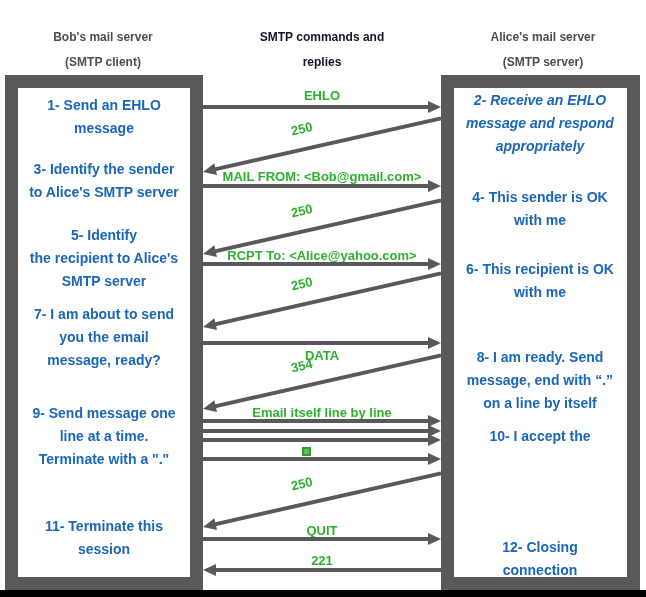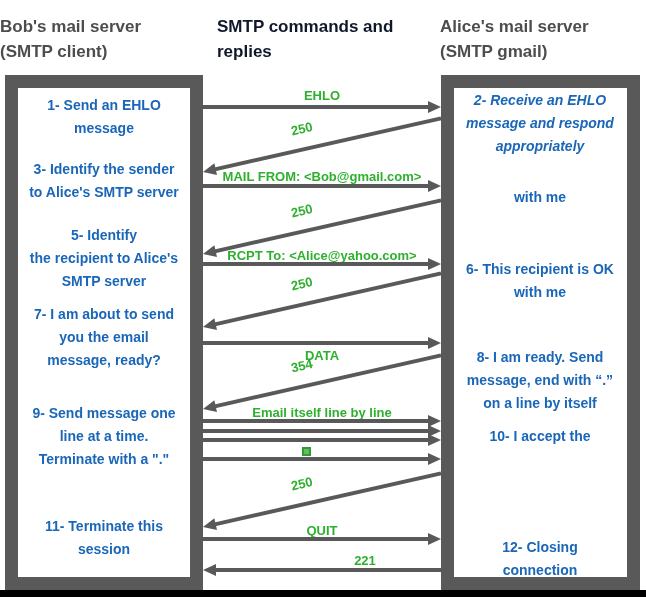--- a/index.html
+++ b/index.html
@@ -1,21 +1,21 @@
 <!DOCTYPE html>
 <html><head>
 <meta charset="utf-8">
 <style>
   html,body { margin:0; padding:0; }
   .stage {
     position:relative; width:646px; height:597px; background:#ffffff;
     font-family:"Liberation Sans", sans-serif; font-weight:bold; overflow:hidden;
   }
   
-  .col-header { position:absolute; top:14px; text-align:left; font-size:17px; line-height:25px; color:#4d4d4d; }
+  .col-header { position:absolute; top:25px; text-align:center; font-size:12px; line-height:25px; color:#4d4d4d; }
   .col-header.center { color:#0f172a; }
   
   .bar {
     position:absolute; top:75px; height:515px; width:198px; box-sizing:border-box;
     background:#ffffff; border:13px solid #595959;
   }
   .bar .step { position:absolute; left:0; width:172px; text-align:center; color:#1a66b8; font-size:14px; line-height:23px; }
   
   .arrow { position:absolute; height:4px; }
   .arrow .shaft { position:absolute; top:0; height:4px; background:#595959; }
@@ -40,21 +40,21 @@
   <div class="col-header" style="left:0; width:206px;">
     <div>Bob's mail server</div>
     <div>(SMTP client)</div>
   </div>
   <div class="col-header center" style="left:217px; width:210px;">
     <div>SMTP commands and</div>
     <div>replies</div>
   </div>
   <div class="col-header" style="left:440px; width:206px;">
     <div>Alice's mail server</div>
-    <div>(SMTP gmail)</div>
+    <div>(SMTP server)</div>
   </div>
 
   <div class="bar" style="left:5px;">
     <div class="step" style="top:6px;">
       <div>1- Send an EHLO</div>
       <div>message</div>
     </div>
     <div class="step" style="top:70px;">
       <div>3- Identify the sender</div>
       <div>to Alice's SMTP server</div>
@@ -80,20 +80,21 @@
     </div>
   </div>
 
   <div class="bar" style="left:441px; width:199px;">
     <div class="step" style="top:1px;font-style:italic;">
       <div>2- Receive an EHLO</div>
       <div>message and respond</div>
       <div>appropriately</div>
     </div>
     <div class="step" style="top:98px;">
+      <div>4- This sender is OK</div>
       <div>with me</div>
     </div>
     <div class="step" style="top:170px;">
       <div>6- This recipient is OK</div>
       <div>with me</div>
     </div>
     <div class="step" style="top:258px;">
       <div>8-  I am ready. Send</div>
       <div>message, end with “.”</div>
       <div>on a line by itself</div>
@@ -180,20 +181,20 @@
     <div class="head"></div>
     <span class="diag-label">250</span>
   </div>
 
   <span class="msg-label" style="top:523px;">QUIT</span>
   <div class="arrow right" style="left:203px; top:537px; width:238px;">
     <div class="shaft"></div>
     <div class="head"></div>
   </div>
 
-  <span class="msg-label" style="top:553px;padding-left:43px;">221</span>
+  <span class="msg-label" style="top:553px;">221</span>
   <div class="arrow left" style="left:203px; top:568px; width:238px;">
     <div class="shaft"></div>
     <div class="head"></div>
   </div>
 
   <div class="bottom-strip"></div>
 </div>
 
 </body></html>

